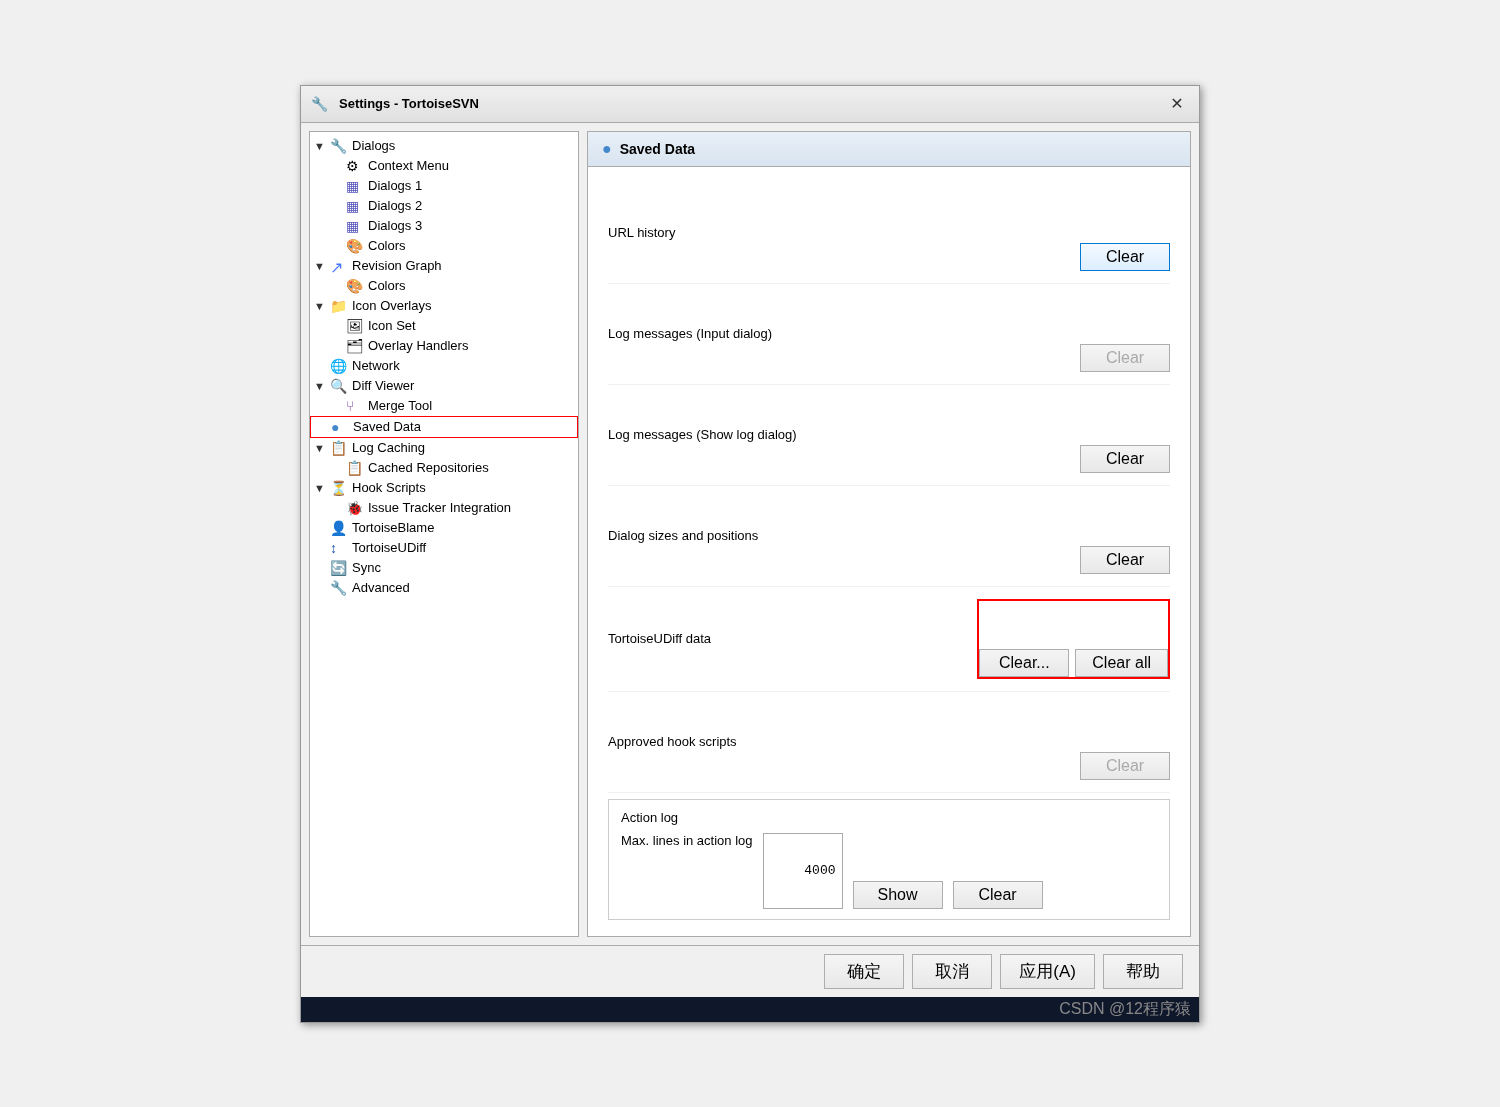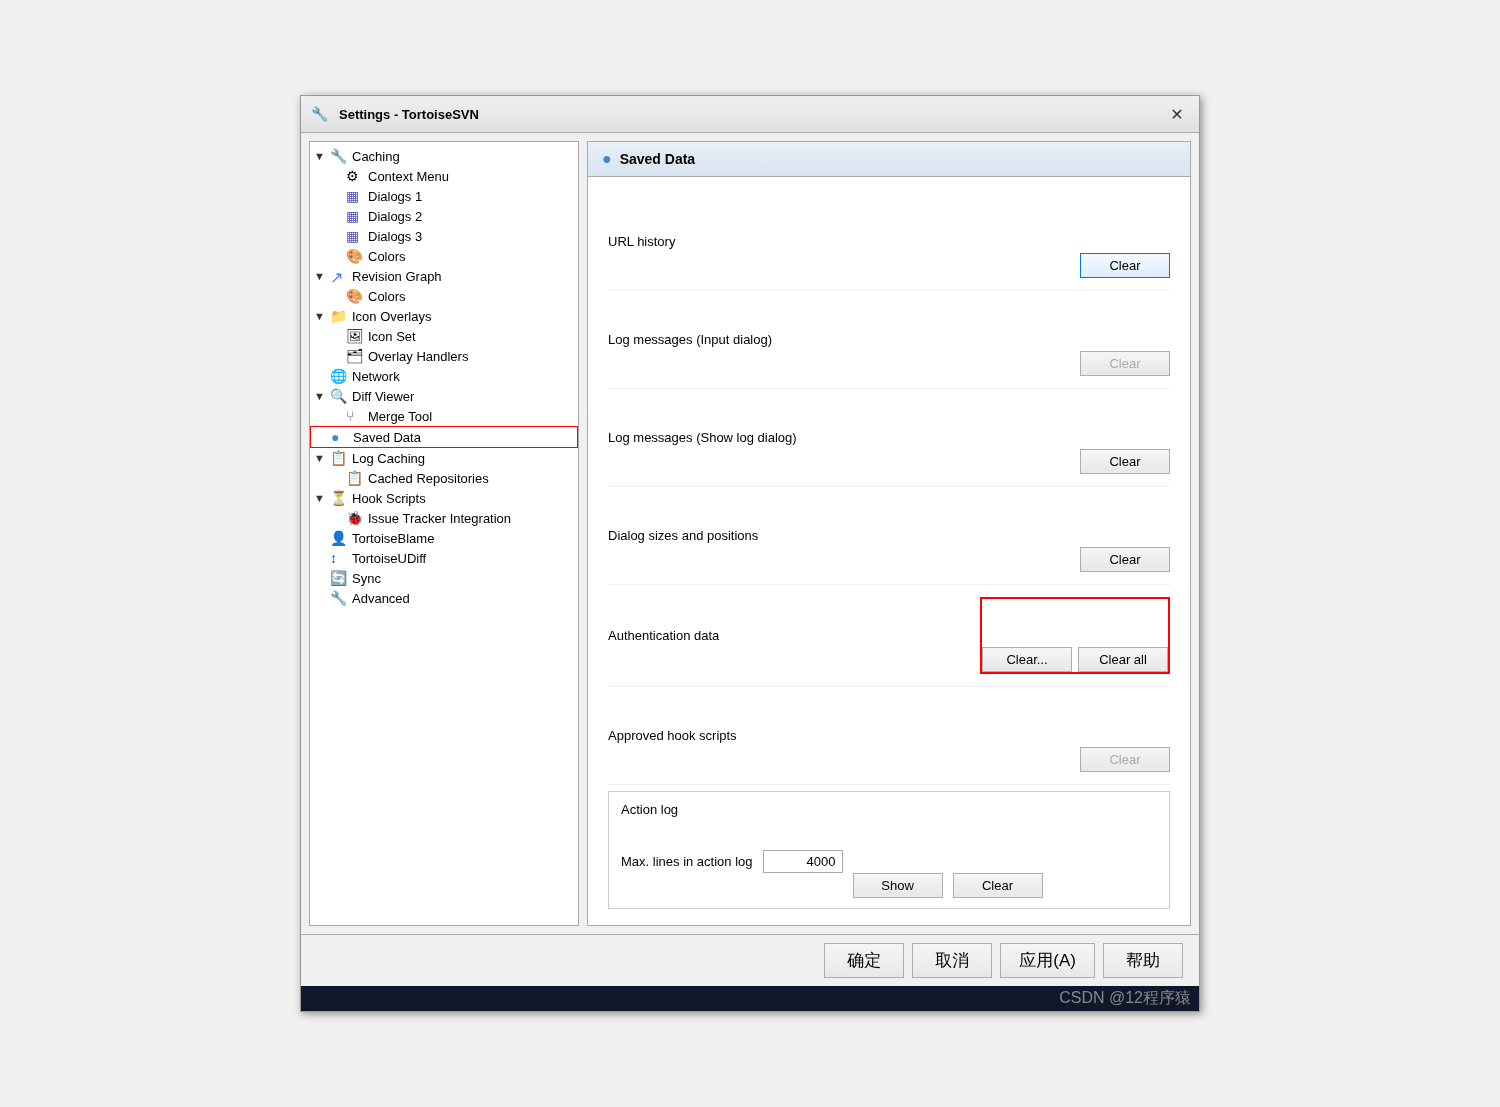--- a/index.html
+++ b/index.html
@@ -132,21 +132,21 @@
     .btn-group {
       display: flex;
       gap: 6px;
     }
     .btn {
       min-width: 90px;
       padding: 4px 16px;
       border: 1px solid #adadad;
       background: linear-gradient(to bottom, #f5f5f5, #e8e8e8);
       cursor: pointer;
-      font-size: 13px;
+      font-size: 16px;
       font-family: inherit;
       margin-top: 48px;
     }
     .btn.active {
       border: 1px solid #0078d4;
       background: linear-gradient(to bottom, #f5f9ff, #dceeff);
     }
     .btn.disabled {
       color: #aaa;
       cursor: default;
@@ -160,33 +160,32 @@
       border: 1px solid #ccc;
       padding: 10px 12px;
       margin-top: 6px;
     }
     .action-log-title {
       font-size: 13px;
       margin-bottom: 8px;
     }
     .action-log-row {
       display: flex;
-      align-items: center;
       gap: 10px;
     }
     .action-log-label {
       font-size: 13px;
     }
     .action-log-input {
       width: 80px;
       text-align: right;
       padding: 3px 6px;
       border: 1px solid #aaa;
       font-size: 13px;
-      font-family: Liberation Sans, sans-serif;
+      font-family: Liberation Mono, monospace;
     }
     
     .bottom-bar {
       border-top: 1px solid #aaa;
       background: #f0f0f0;
       padding: 8px 16px;
       display: flex;
       justify-content: flex-end;
       gap: 8px;
     }
@@ -220,21 +219,21 @@
     <button class="close-btn">✕</button>
   </div>
 
   <div class="content-area">
 
     <div class="sidebar">
 
       <div class="tree-item indent-0">
         <span class="expand-icon">▼</span>
         <span class="tree-icon">🔧</span>
-        <span>Caching</span>
+        <span>Dialogs</span>
       </div>
       <div class="tree-item indent-1">
         <span class="expand-icon"> </span>
         <span class="tree-icon">⚙</span>
         <span>Context Menu</span>
       </div>
       <div class="tree-item indent-1">
         <span class="expand-icon"> </span>
         <span class="tree-icon" style="color:#5555bb;">▦</span>
         <span>Dialogs 1</span>
@@ -378,21 +377,21 @@
         </div>
 
         <div class="data-row">
           <span class="data-label">Dialog sizes and positions</span>
           <div class="btn-group">
             <button class="btn">Clear</button>
           </div>
         </div>
 
         <div class="data-row">
-          <span class="data-label">Authentication data</span>
+          <span class="data-label">TortoiseUDiff data</span>
           <div class="auth-group">
             <button class="btn">Clear...</button>
             <button class="btn">Clear all</button>
           </div>
         </div>
 
         <div class="data-row">
           <span class="data-label">Approved hook scripts</span>
           <div class="btn-group">
             <button class="btn disabled">Clear</button>

